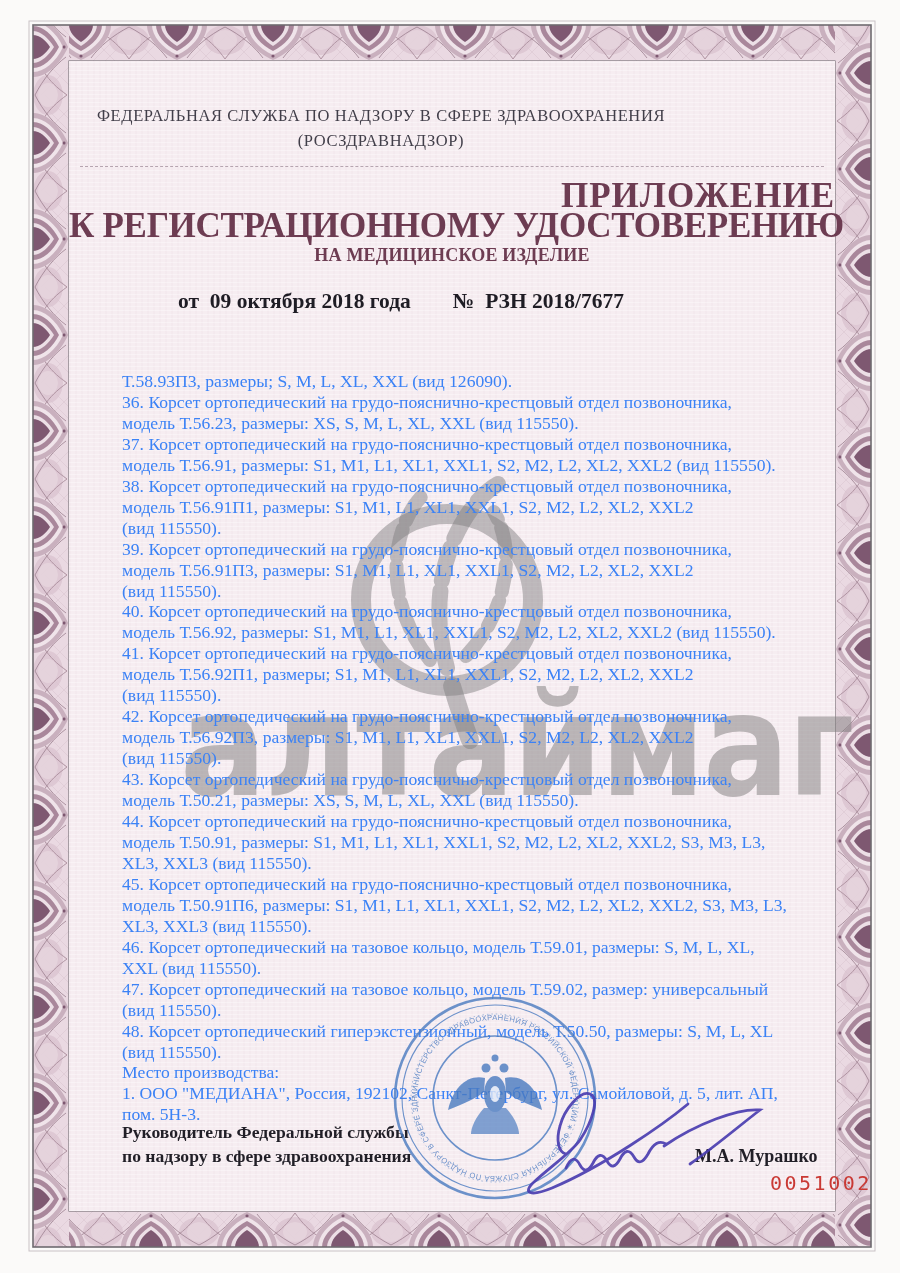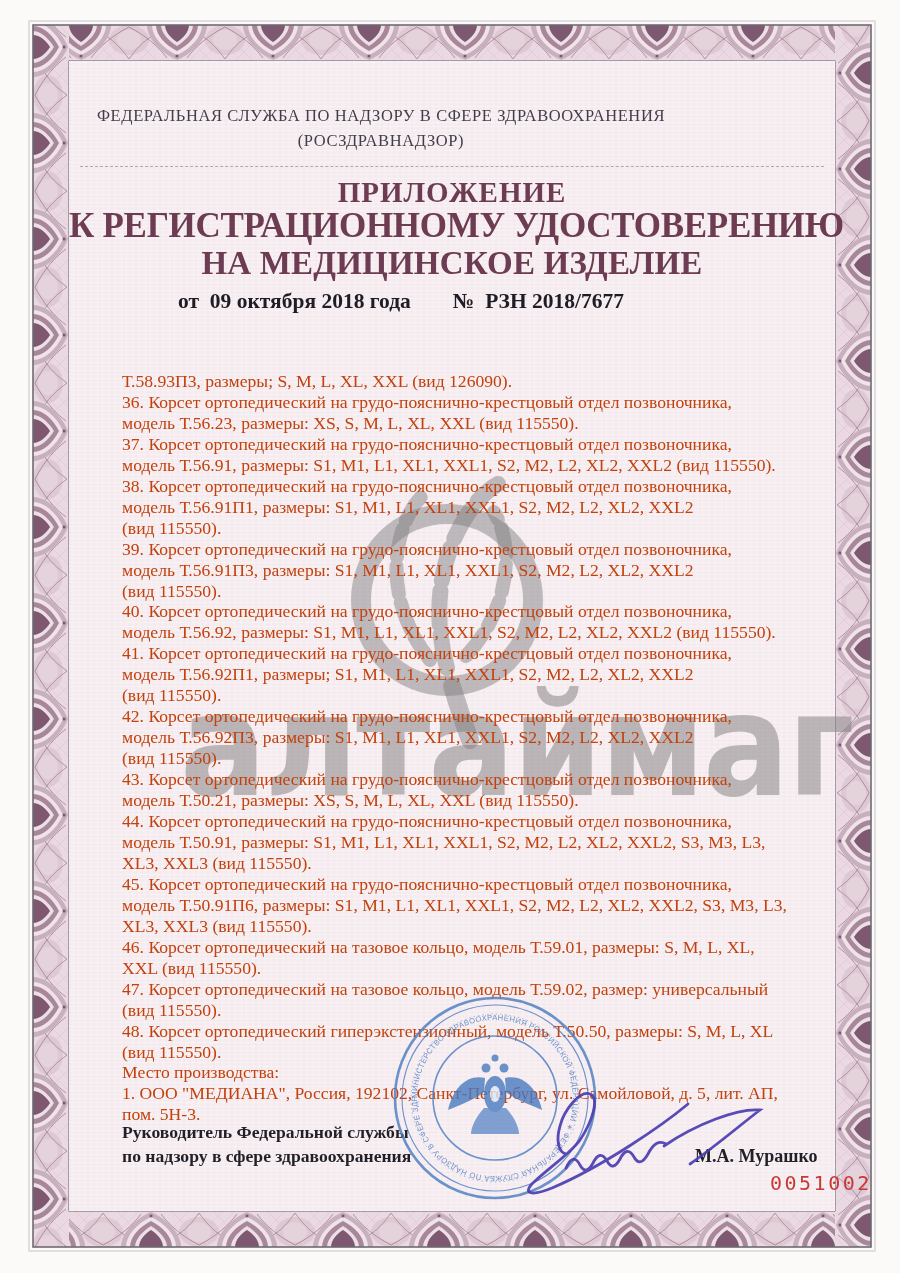--- a/index.html
+++ b/index.html
@@ -21,31 +21,31 @@
 
   
   .agency{position:absolute;left:69px;width:624px;text-align:center;
           color:#413e49;font-size:16.5px;letter-spacing:.6px;white-space:nowrap;}
   .agency1{top:106px;}
   .agency2{top:131px;}
   .dashline{position:absolute;left:80px;top:166px;width:744px;border-top:1px dashed #a6929f;opacity:.8;}
 
   .title{position:absolute;left:69px;width:766px;text-align:center;
          color:#6d3c52;font-weight:bold;white-space:nowrap;}
-  .title1{top:176px;font-size:29px;letter-spacing:1px;}
+  .title1{top:176px;font-size:35px;letter-spacing:1px;text-align:right;}
   .title2{top:206px;font-size:35px;letter-spacing:-0.3px;}
-  .title3{top:245px;font-size:33px;letter-spacing:0.2px;}
+  .title3{top:245px;font-size:18px;letter-spacing:0.2px;}
 
   .issue-row{position:absolute;left:69px;top:289px;width:664px;text-align:center;
              color:#1e1c24;font-weight:bold;font-size:21.5px;white-space:pre;}
   .issue-row span{white-space:pre;}
   .issue-gap{display:inline-block;width:42px;}
 
   
-  .body-block{position:absolute;left:122px;top:371px;width:716px;color:#c2410c;}
+  .body-block{position:absolute;left:122px;top:371px;width:716px;color:#3b82f6;}
   .body-block .line{font-size:17.6px;line-height:20.95px;white-space:nowrap;}
 
   .role{position:absolute;left:122px;color:#211f27;font-weight:bold;font-size:17.6px;white-space:nowrap;text-align:right;}
   .role1{top:1122px;}
   .role2{top:1146px;}
   .sig-name{position:absolute;left:695px;top:1146px;color:#211f27;font-weight:bold;font-size:18px;white-space:nowrap;}
   .serial{position:absolute;left:734px;top:1171px;color:#c93934;
           font-family:"DejaVu Sans Mono", monospace;font-size:20px;letter-spacing:2.5px;margin-left:36px;}
 
   

